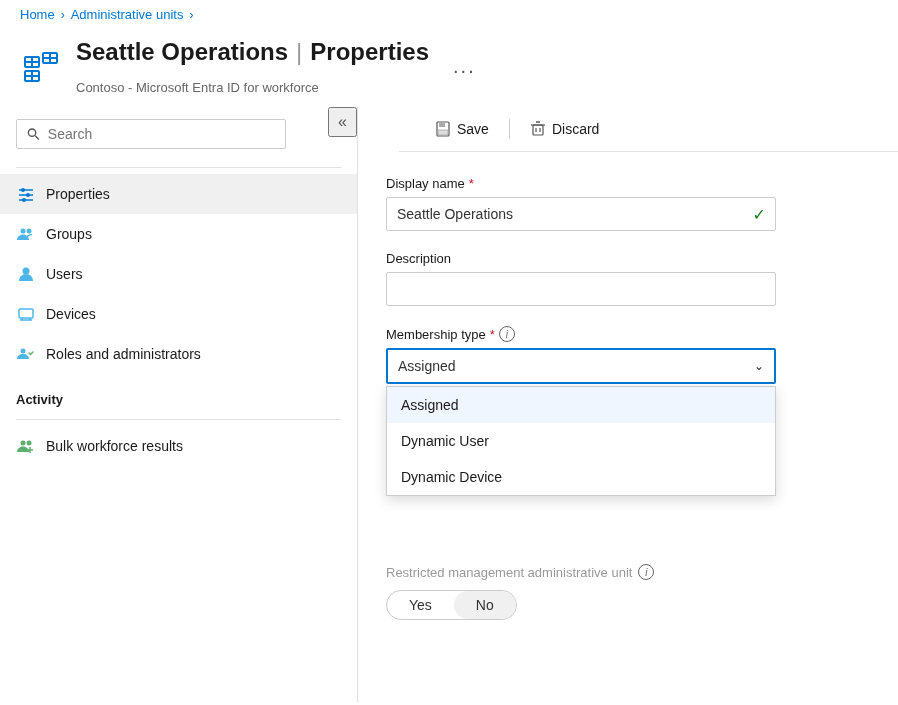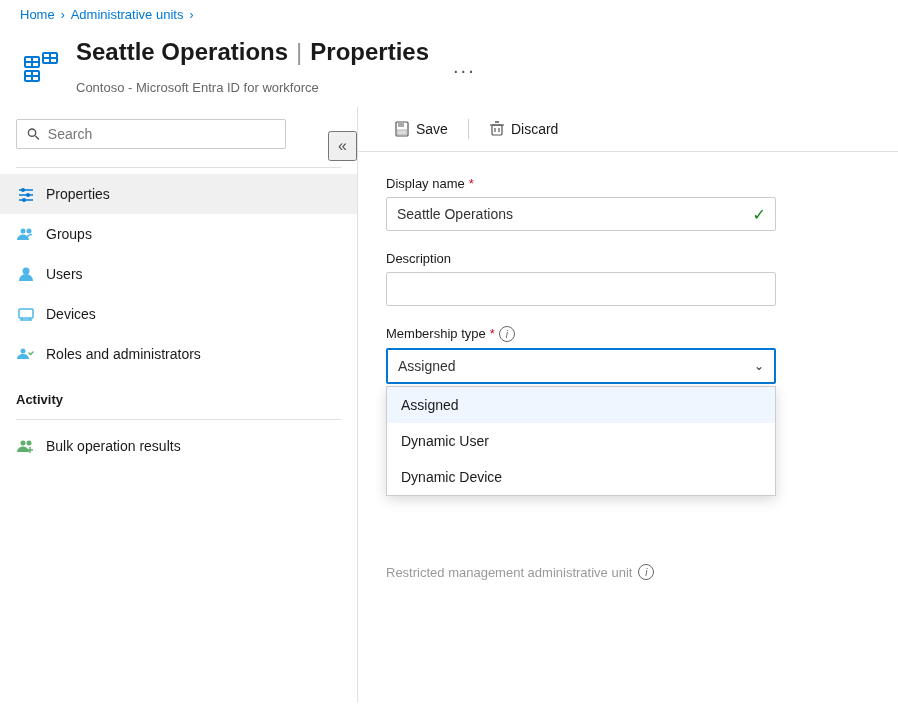--- a/index.html
+++ b/index.html
@@ -33,28 +33,28 @@
     .sidebar-divider { border: none; border-top: 1px solid #e0e0e0; margin: 6px 16px; }
 
     .sidebar-item { display: flex; align-items: center; gap: 10px; padding: 10px 16px; cursor: pointer; font-size: 14px; color: #1a1a1a; border-radius: 0; }
     .sidebar-item.active { background: #f0f0f0; font-weight: 500; }
     .sidebar-item .item-icon { width: 20px; height: 20px; display: flex; align-items: center; justify-content: center; }
 
     
     .content { flex: 1; display: flex; flex-direction: column; overflow: hidden; }
 
     
-    .toolbar { display: flex; align-items: center; gap: 4px; padding: 8px 24px 8px 24px; border-bottom: 1px solid #e0e0e0; }
+    .toolbar { display: flex; align-items: center; gap: 4px; padding: 8px 24px 8px 24px; border-bottom: 1px solid #e0e0e0; margin-left: 41px; }
     .toolbar-btn { display: flex; align-items: center; gap: 6px; padding: 6px 12px; cursor: pointer; font-size: 14px; color: #1a1a1a; background: none; border: none; border-radius: 2px; }
     .toolbar-sep { width: 1px; height: 20px; background: #ccc; margin: 0 4px; }
 
     
     .form-area { padding: 24px 28px; overflow-y: auto; flex: 1; }
     .form-group { margin-bottom: 20px; }
-    .form-label { font-size: 13px; color: #1a1a1a; margin-bottom: 6px; display: flex; align-items: flex-start; gap: 4px; }
+    .form-label { font-size: 13px; color: #1a1a1a; margin-bottom: 6px; display: flex; align-items: center; gap: 4px; }
     .required-star { color: #c50f1f; }
     .form-input { width: 390px; height: 34px; border: 1px solid #ccc; border-radius: 2px; padding: 0 10px; font-size: 14px; color: #333; outline: none; }
     .input-with-check { position: relative; display: inline-block; }
     .input-with-check input { width: 390px; height: 34px; border: 1px solid #ccc; border-radius: 2px; padding: 0 10px; font-size: 14px; color: #333; }
     .input-with-check .check { position: absolute; right: 10px; top: 50%; transform: translateY(-50%); color: #107c10; font-size: 16px; }
 
     
     .dropdown-container { position: relative; width: 390px; }
     .dropdown-btn { width: 390px; height: 36px; border: 2px solid #0078d4; border-radius: 2px; padding: 0 10px; font-size: 14px; color: #333; background: #fff; display: flex; align-items: center; justify-content: space-between; cursor: pointer; }
     .dropdown-chevron { color: #333; font-size: 12px; }
@@ -104,21 +104,21 @@
       <span class="section">Properties</span>
     </h1>
     <div class="subtitle">Contoso - Microsoft Entra ID for workforce</div>
   </div>
   <span class="header-more">...</span>
 </div>
 
 <div class="main-layout">
 
   <div class="sidebar">
-    <div style="display:flex; align-items:flex-end;gap:18px;">
+    <div style="display:flex; align-items:flex-start;gap:18px;">
       <div class="search-bar" style="flex:1;">
         <svg width="14" height="14" viewBox="0 0 14 14">
           <circle cx="5.5" cy="5.5" r="4" stroke="#555" stroke-width="1.5" fill="none"></circle>
           <line x1="9" y1="9" x2="13" y2="13" stroke="#555" stroke-width="1.5"></line>
         </svg>
         <input type="text" placeholder="Search" style="">
       </div>
       <button class="collapse-btn">«</button>
     </div>
 
@@ -188,21 +188,21 @@
 
     <div class="sidebar-item">
       <div class="item-icon">
         <svg width="18" height="18" viewBox="0 0 18 18">
           <circle cx="6" cy="6" r="2.5" fill="#5db06b"></circle>
           <circle cx="12" cy="6" r="2.5" fill="#5db06b"></circle>
           <path d="M0 15c0-3 2.7-5.5 6-5.5s6 2.5 6 5.5" fill="#5db06b"></path>
           <path d="M10 13h6M13 10v6" stroke="#5db06b" stroke-width="1.5"></path>
         </svg>
       </div>
-      <span>Bulk operation results</span>
+      <span>Bulk workforce results</span>
     </div>
   </div>
 
   <div class="content">
 
     <div class="toolbar">
       <button class="toolbar-btn">
         <svg width="16" height="16" viewBox="0 0 16 16">
           <rect x="2" y="1" width="12" height="14" rx="1" stroke="#555" stroke-width="1.2" fill="none"></rect>
           <rect x="4" y="1" width="6" height="5" fill="#aaa"></rect>
@@ -260,17 +260,21 @@
             <div class="dropdown-list-item">Dynamic Device</div>
           </div>
         </div>
       </div>
 
       <div class="form-group" style="margin-top:180px;">
         <div class="restricted-label">
           <span>Restricted management administrative unit</span>
           <span class="info-icon">i</span>
         </div>
+        <div class="yes-no-toggle">
+          <button class="yes-no-btn">Yes</button>
+          <button class="yes-no-btn active">No</button>
+        </div>
       </div>
 
     </div>
   </div>
 </div>
 
 </body></html>

